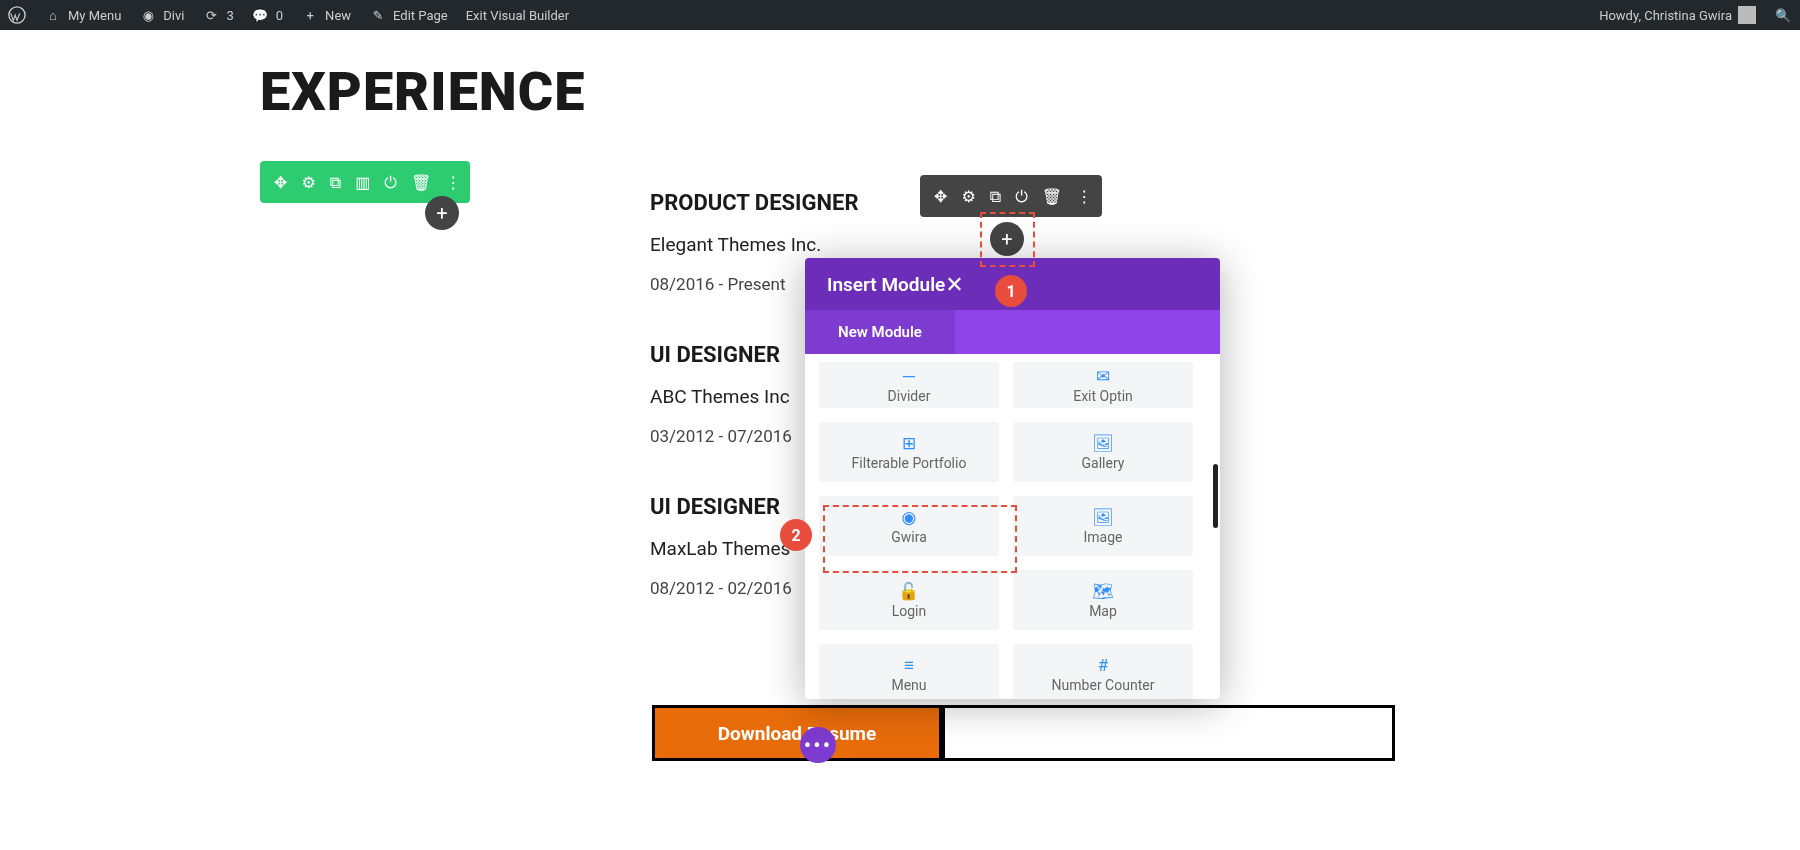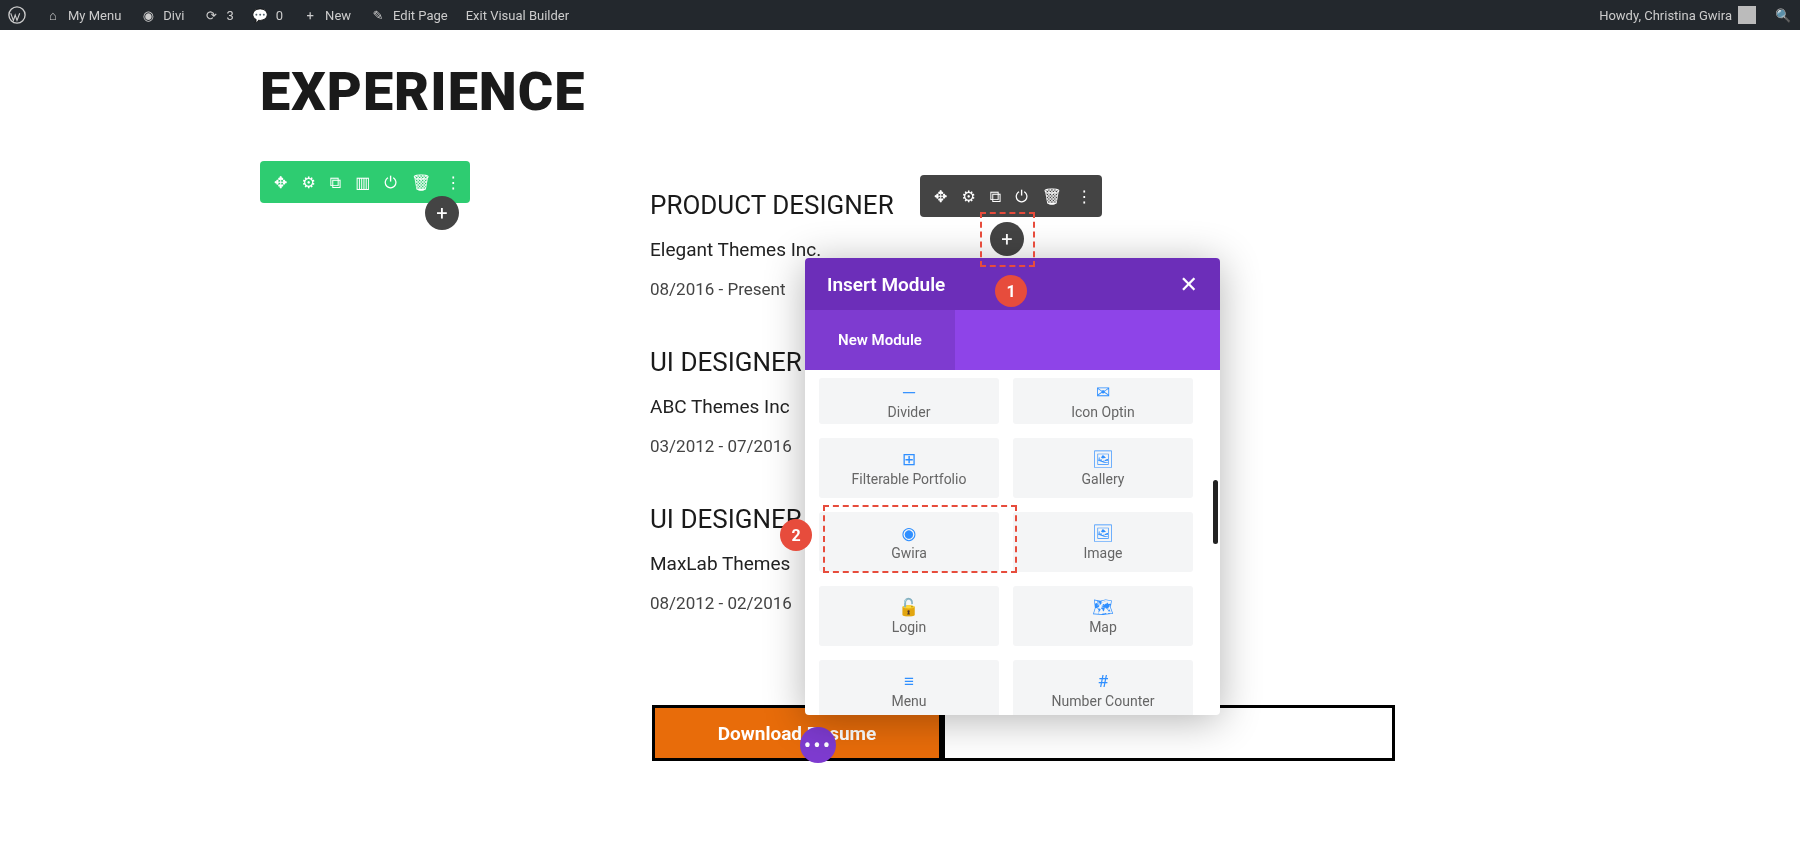--- a/index.html
+++ b/index.html
@@ -13,30 +13,30 @@
 .heading{font-size:54px;font-weight:900;letter-spacing:1px;color:#1a1a1a}
 .row-toolbar{background:#2ecc71;height:42px;width:210px;border-radius:4px;display:flex;align-items:center;gap:14px;padding:0 14px;margin-top:38px;color:#fff}
 .row-toolbar .t-icon{cursor:pointer}
 .addbtn{width:34px;height:34px;border-radius:50%;background:#444;color:#fff;display:flex;align-items:center;justify-content:center;font-size:20px;position:absolute;cursor:pointer}
 .addbtn.left{left:425px;top:196px}
 .addbtn.right{left:990px;top:222px;z-index:3}
 .right-dashed{position:absolute;left:980px;top:212px;width:55px;height:55px;border:2px dashed #e74c3c;z-index:5}
 .module-toolbar{background:#444;height:42px;width:182px;border-radius:4px;display:flex;align-items:center;gap:14px;padding:0 14px;color:#fff;position:absolute;left:920px;top:175px}
 .jobs{position:absolute;left:650px;top:190px;width:330px}
 .job{margin-bottom:48px}
-.job h3{font-size:26px;font-weight:400;color:#1a1a1a;margin-bottom:18px}
+.job h3{font-size:22px;font-weight:700;color:#1a1a1a;margin-bottom:18px}
 .job .company{font-size:19px;font-weight:400;color:#222;margin-bottom:18px}
 .job .dates{font-size:17px;color:#444}
 .dlbtn{position:absolute;left:652px;top:705px;width:290px;height:56px;background:#e86c0a;border:3px solid #000;color:#fff;font-size:19px;font-weight:700;display:flex;align-items:center;justify-content:center}
 .dlbtn-right{position:absolute;left:942px;top:705px;width:453px;height:56px;background:#fff;border:3px solid #000}
 .float-dots{position:absolute;left:800px;top:727px;width:36px;height:36px;border-radius:50%;background:#7e3bd0;color:#fff;display:flex;align-items:center;justify-content:center;font-size:22px;letter-spacing:2px;z-index:2}
 .modal{position:absolute;left:805px;top:258px;width:415px;background:#fff;border-radius:4px;box-shadow:0 5px 40px rgba(0,0,0,.3);z-index:4;overflow:hidden}
-.modal-header{background:#6c2eb9;color:#fff;height:52px;display:flex;align-items:center;justify-content:space-between;padding:0 22px;font-size:19px;font-weight:600}
+.modal-header{background:#6c2eb9;color:#fff;height:52px;display:flex;align-items:center;padding:0 22px;font-size:19px;font-weight:600}
 .modal-close{cursor:pointer;font-size:22px;font-weight:300}
-.modal-tabs{background:#8e44e8;display:flex;height:60px;color:#fff;font-size:15px;font-weight:600}
+.modal-tabs{background:#8e44e8;display:flex;height:44px;color:#fff;font-size:15px;font-weight:600}
 .modal-tab{flex:0 0 150px;display:flex;align-items:center;justify-content:center;cursor:pointer}
 .modal-tab.active{background:#7e3bd0}
 .modal-tab:nth-child(2){flex:1}
 .modal-body{padding:8px 14px 0;display:flex;flex-wrap:wrap;gap:14px;height:345px;overflow:hidden;position:relative}
 .module-card{width:180px;height:60px;background:#f4f5f6;border-radius:3px;display:flex;flex-direction:column;align-items:center;justify-content:center;cursor:pointer;color:#666;font-size:14px}
 .module-card .mi{color:#2f8fff;font-size:17px;height:20px;display:flex;align-items:center;justify-content:center;margin-bottom:2px}
 .module-card.top{height:46px}
 .icon-dashed{position:absolute;left:823px;top:505px;width:194px;height:68px;border:2px dashed #e74c3c;z-index:6;pointer-events:none}
 .badge{width:32px;height:32px;border-radius:50%;background:#e74c3c;color:#fff;font-size:16px;font-weight:700;display:flex;align-items:center;justify-content:center;position:absolute;z-index:7}
 .badge.b1{left:995px;top:275px}
@@ -162,21 +162,21 @@
         <span>New Module</span>
       </div>
   </div>
   <div class="modal-body">
     <div class="module-card top">
         <span class="mi">─</span>
         <span>Divider</span>
       </div>
     <div class="module-card top">
         <span class="mi">✉</span>
-        <span>Icon Optin</span>
+        <span>Exit Optin</span>
       </div>
     <div class="module-card">
         <span class="mi">⊞</span>
         <span>Filterable Portfolio</span>
       </div>
     <div class="module-card">
         <span class="mi">🖼</span>
         <span>Gallery</span>
       </div>
     <div class="module-card">

